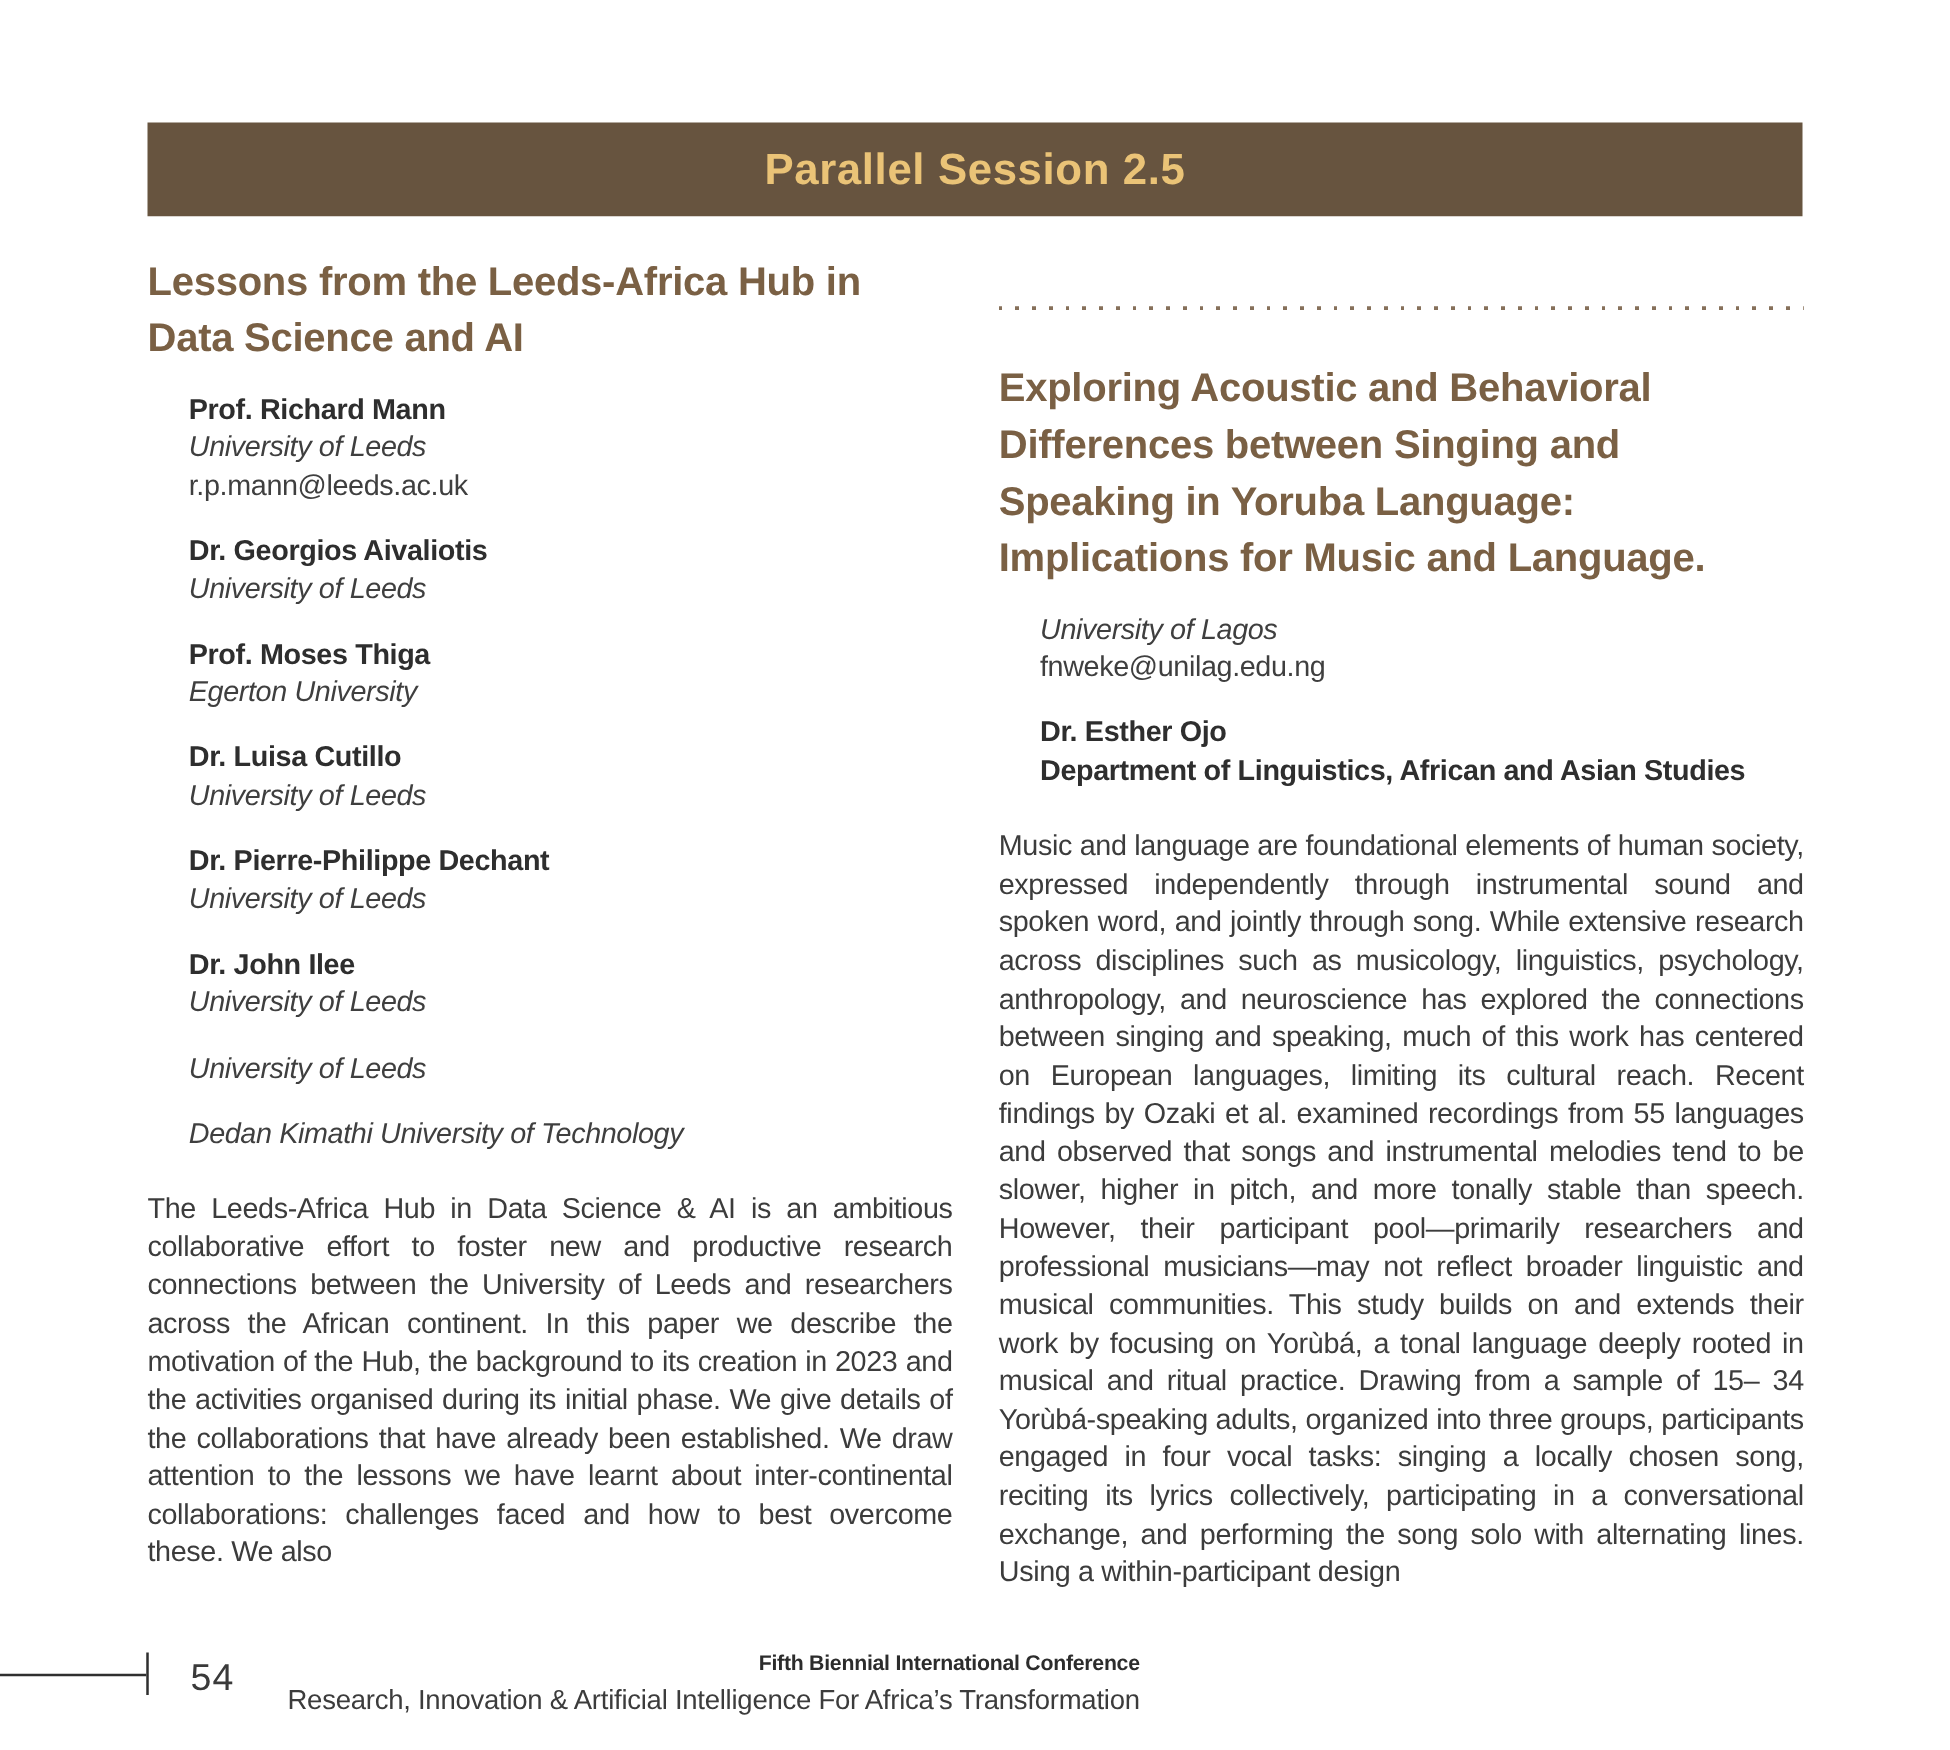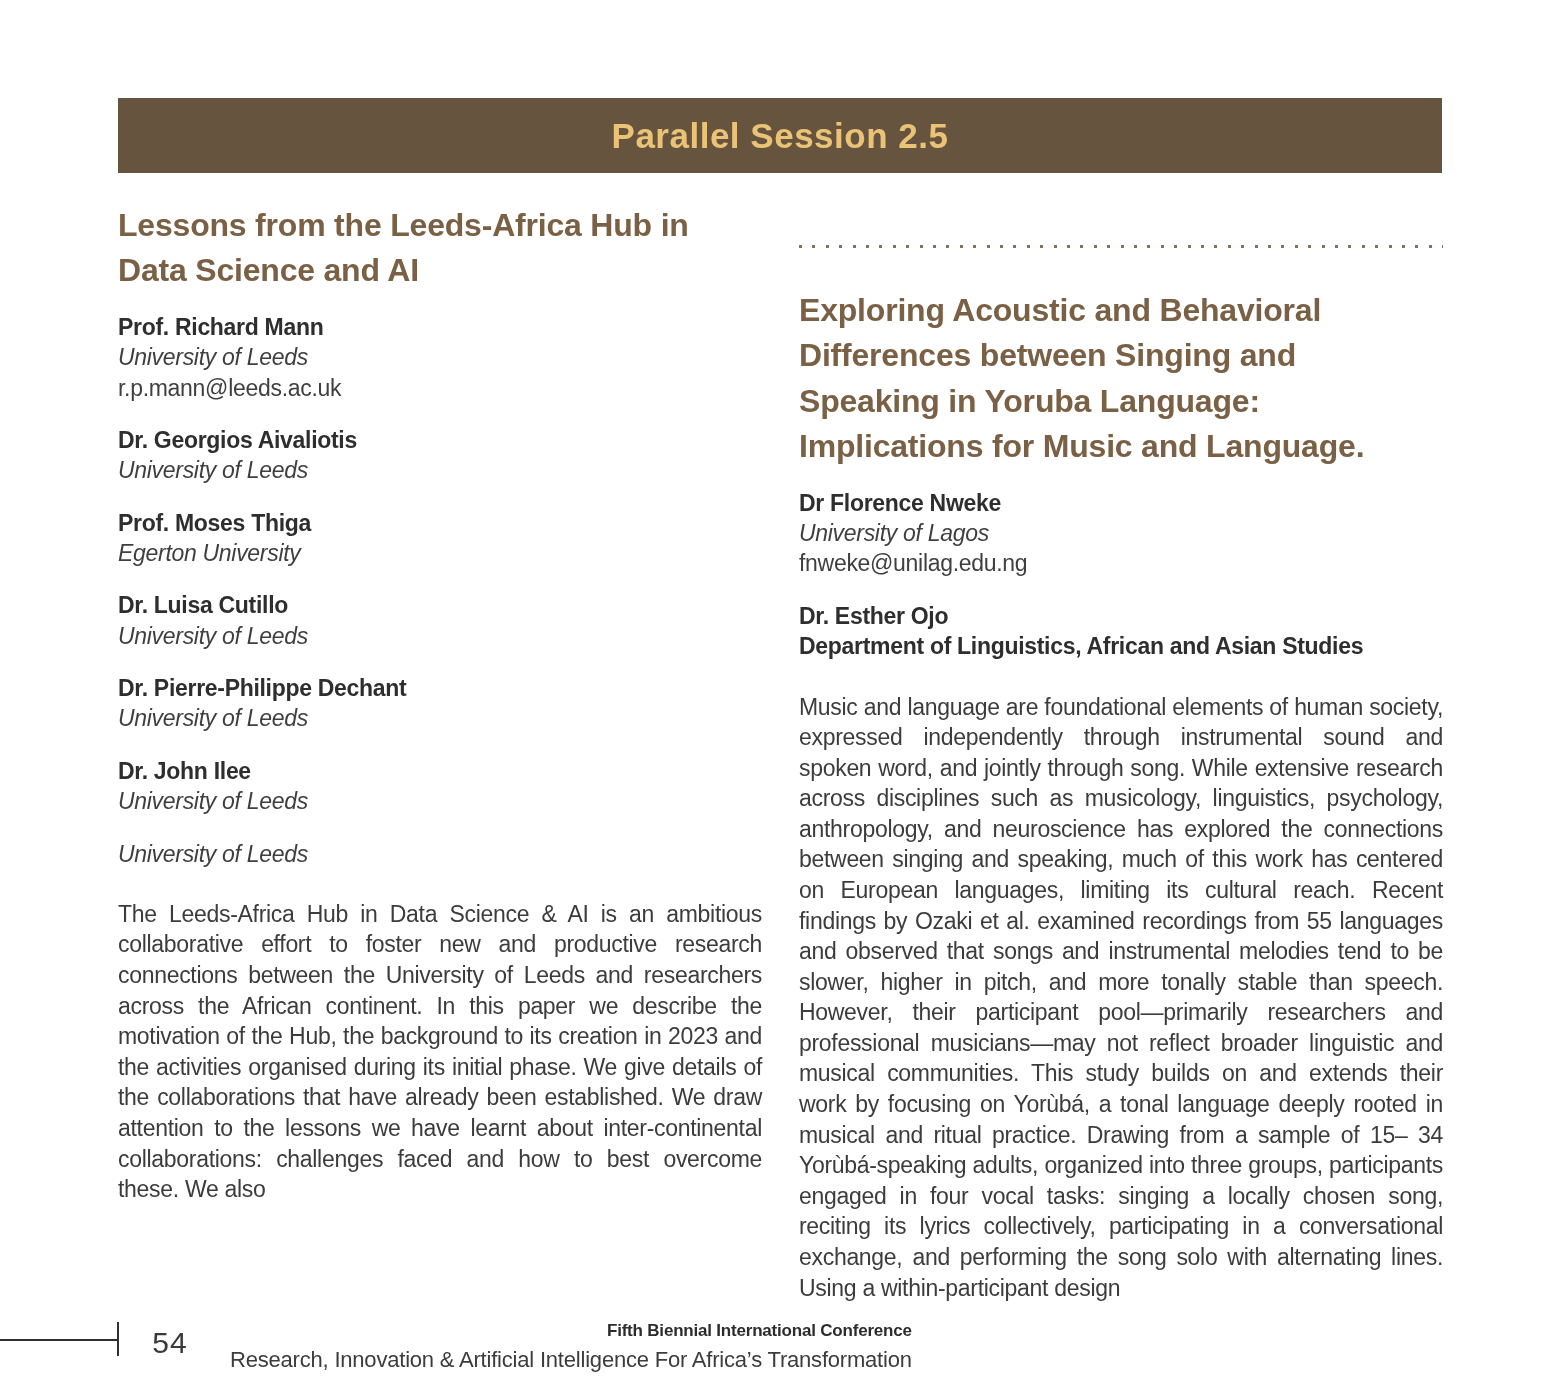--- a/index.html
+++ b/index.html
@@ -42,20 +42,21 @@
     line-height: 1.42;
     letter-spacing: -0.2px;
     margin-bottom: 18px;
   }
 
   .author {
     font-size: 23px;
     line-height: 1.32;
     letter-spacing: -0.3px;
     margin-bottom: 22px;
+    margin-left: 33px;
   }
   .author-name { font-weight: 700; color: #2e2e2e; }
   .aff.italic { font-style: italic; color: #3f3f3f; }
   .aff.bold { font-weight: 700; color: #2e2e2e; }
   .email { color: #3f3f3f; }
 
   .abstract {
     font-size: 23px;
     line-height: 1.33;
     letter-spacing: -0.3px;
@@ -163,37 +164,37 @@
           <div class="aff italic">University of Leeds</div>
 
         </div>
 
         <div class="author">
           <div class="aff italic">University of Leeds</div>
 
         </div>
 
         <div class="author">
+          <div class="aff italic">Dedan Kimathi University of Technology</div>
 
         </div>
       </div>
 
     <p class="abstract">The Leeds-Africa Hub in Data Science &amp; AI is an ambitious collaborative effort to foster new and productive research connections between the University of Leeds and researchers across the African continent. In this paper we describe the motivation of the Hub, the background to its creation in 2023 and the activities organised during its initial phase. We give details of the collaborations that have already been established. We draw attention to the lessons we have learnt about inter-continental collaborations: challenges faced and how to best overcome these. We also</p>
   </div>
 
   <div class="col">
 
     <div class="dotted-divider"></div>
 
     <h2 class="section-title">Exploring Acoustic and Behavioral Differences between Singing and Speaking in Yoruba Language: Implications for Music and Language.</h2>
 
     <div class="authors">
 
         <div class="author">
-          <div class="author-name">Dr Florence Nweke</div>
           <div class="aff italic">University of Lagos</div>
           <div class="email">fnweke@unilag.edu.ng</div>
         </div>
 
         <div class="author">
           <div class="author-name">Dr. Esther Ojo</div>
           <div class="aff bold">Department of Linguistics, African and Asian Studies</div>
 
         </div>
       </div>

